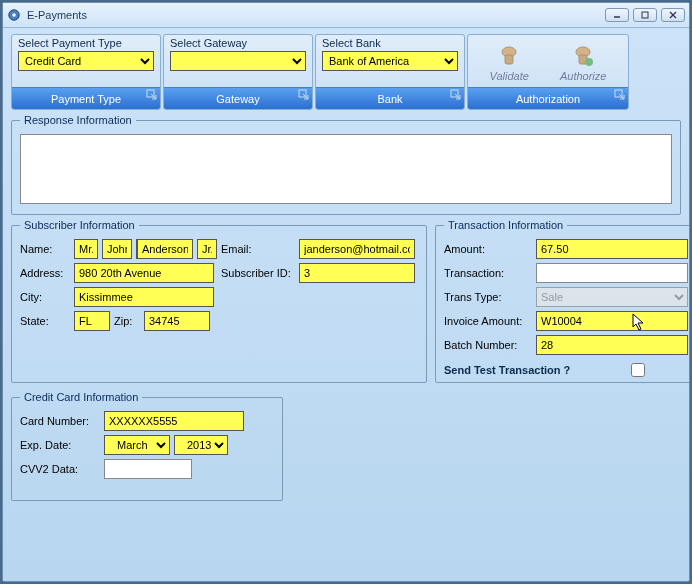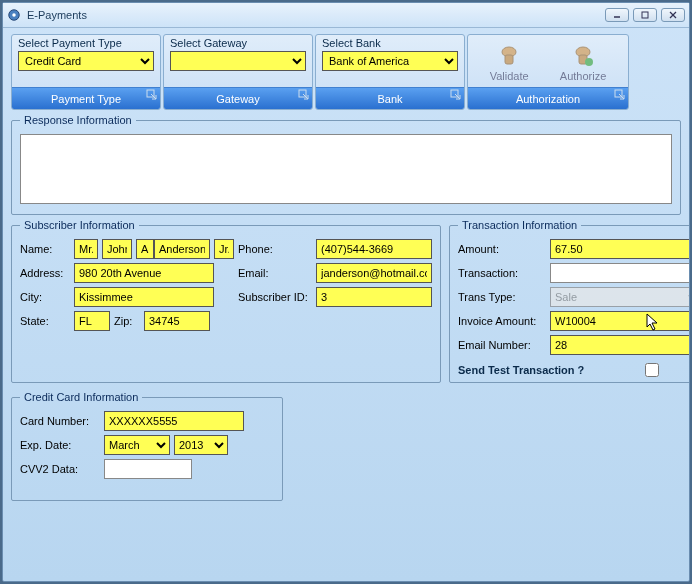--- a/index.html
+++ b/index.html
@@ -19,21 +19,21 @@
   .ribbon-body { flex: 1; padding: 2px 6px 0 6px; display: flex; flex-direction: column; }
   .ribbon-label { color: #0a2a4a; margin-bottom: 2px; }
   .ribbon-select { background: #ffff55; border: 1px solid #555; height: 20px; width: 100%; padding: 1px 2px; }
   .ribbon-footer { height: 22px; background: linear-gradient(to bottom, #5aa0f0, #2a70d0); color: #fff; text-align: center; font-size: 10px; display: flex; align-items: center; justify-content: center; position: relative; border-top: 1px solid #4080d0; border-radius: 0 0 2px 2px; }
   .ribbon-footer .launcher { position: absolute; right: 2px; top: 1px; width: 12px; height: 12px; }
   .g-pay { width: 150px; }
   .g-gate { width: 150px; }
   .g-bank { width: 150px; }
   .g-auth { width: 162px; }
   .auth-body { flex-direction: row; justify-content: space-around; align-items: center; padding-top:4px; }
-  .auth-btn { display: flex; flex-direction: column; align-items: center; gap: 2px; cursor: pointer; opacity: 0.6; }
+  .auth-btn { display: flex; flex-direction: column; align-items: center; gap: 2px; cursor: pointer; opacity: 0.6; font-style: italic; }
   .auth-btn .ic { width: 24px; height: 24px; }
   .auth-btn span { color: #335; }
 
   
   fieldset { border: 1px solid #7a9ab8; border-radius: 2px; padding: 8px 8px 8px 8px; position: relative; background: transparent; }
   legend { color: #0a2a5a; padding: 0 4px; font-size: 11px; }
 
   .response-box { width: 100%; height: 70px; background: #fff; border: 1px solid #888; overflow-y: scroll; resize: none; font-size: 11px; }
 
   .midrow { display: flex; gap: 8px; }
@@ -41,21 +41,21 @@
   .trx-info { flex: 1; height: 164px;}
 
   .row { display: flex; align-items: center; margin-bottom: 4px; height: 20px; gap: 4px; }
   .lbl { color: #000; width: 50px; }
   .sub-info .col { display: inline-block; vertical-align: top; }
   .col1 { width: 198px; }
   .col2 { width: 194px; }
 
   input.y, .yf { background: #ffff55; border: 1px solid #555; height: 20px; padding: 1px 4px; font-size: 11px; }
   input.w { background: #fff; border: 1px solid #888; height: 20px; padding: 1px 4px; font-size:11px;}
-  select.y { background: #ffff55; border: 1px solid #555; height: 20px; font-size:11px;}
+  select.y { background: #ffff55; border: 1px solid #555; height: 20px; font-size:11px;padding-left:8px;}
   select.g { background: #e8e8e8; border: 1px solid #888; height: 20px; font-size:11px; width: 140px;}
 
   .trx-info .lbl { width: 88px; }
   .trx-info input, .trx-info select { flex: 1; }
   .chk-row { font-weight: 700; color:#0a2a4a; display:flex; align-items:center; gap:18px; margin-top:8px;}
   .chk-row input[type=checkbox]{ width:14px; height:14px; background:#fff; border:1px solid #888;}
 
   .cc-info { width: 272px; margin-top: 4px; height:110px;}
   .cc-info .lbl { width: 80px; }
   .cc-info select { width: 60px; }
@@ -163,21 +163,21 @@
     </div>
 
     <fieldset>
       <legend>Response Information</legend>
       <textarea class="response-box" style=""></textarea>
     </fieldset>
 
     <div class="midrow">
       <fieldset class="sub-info">
         <legend>Subscriber Information</legend>
-        <div style="display:flex; gap:20px;">
+        <div style="display:flex; gap:3px;">
           <div class="col col1">
             <div class="row">
               <span class="lbl">Name:</span>
               <input class="y" style="width: 24px;" value="Mr.">
               <input class="y" style="width: 30px;" value="John">
               <input class="y" style="width: 18px;" value="A.">
             </div>
             <div class="row">
               <span class="lbl">Address:</span>
               <input class="y" style="width: 140px;" value="980 20th Avenue">
@@ -193,24 +193,20 @@
               <input class="y" style="width: 66px;" value="34745">
             </div>
           </div>
           <div class="col col2" style="position:relative;">
 
             <div style="position:absolute; left:-84px; top:0; display:flex; gap:4px;">
               <input class="y" style="width: 56px;" value="Anderson,">
               <input class="y" style="width: 20px;" value="Jr.">
             </div>
             <div class="row">
-              <span class="lbl" style="width:74px">Phone:</span>
-              <input class="y" style="width: 116px;" value="(407)544-3669">
-            </div>
-            <div class="row">
               <span class="lbl" style="width:74px">Email:</span>
               <input class="y" style="width: 116px;" value="janderson@hotmail.com">
             </div>
             <div class="row">
               <span class="lbl" style="width:74px">Subscriber ID:</span>
               <input class="y" style="width: 116px;" value="3">
             </div>
           </div>
         </div>
       </fieldset>
@@ -227,21 +223,21 @@
           </div>
         <div class="row">
             <span class="lbl">Trans Type:</span>
           <select class="g" disabled=""><option>Sale</option></select>
           </div>
         <div class="row">
             <span class="lbl">Invoice Amount:</span>
           <input class="y" value="W10004" style="">
           </div>
         <div class="row">
-            <span class="lbl">Email Number:</span>
+            <span class="lbl">Batch Number:</span>
           <input class="y" value="28" style="">
           </div>
         <div class="chk-row">
           <span>Send Test Transaction ?</span>
           <input type="checkbox" style="">
         </div>
         <svg class="cursor-arrow" style="left:196px; top:82px;" viewBox="0 0 16 20">
             <path d="M1 1 L1 14 L4 11 L7 17 L9 16 L6 10 L11 10 Z" fill="#fff" stroke="#000"></path>
           </svg>
       </fieldset>

